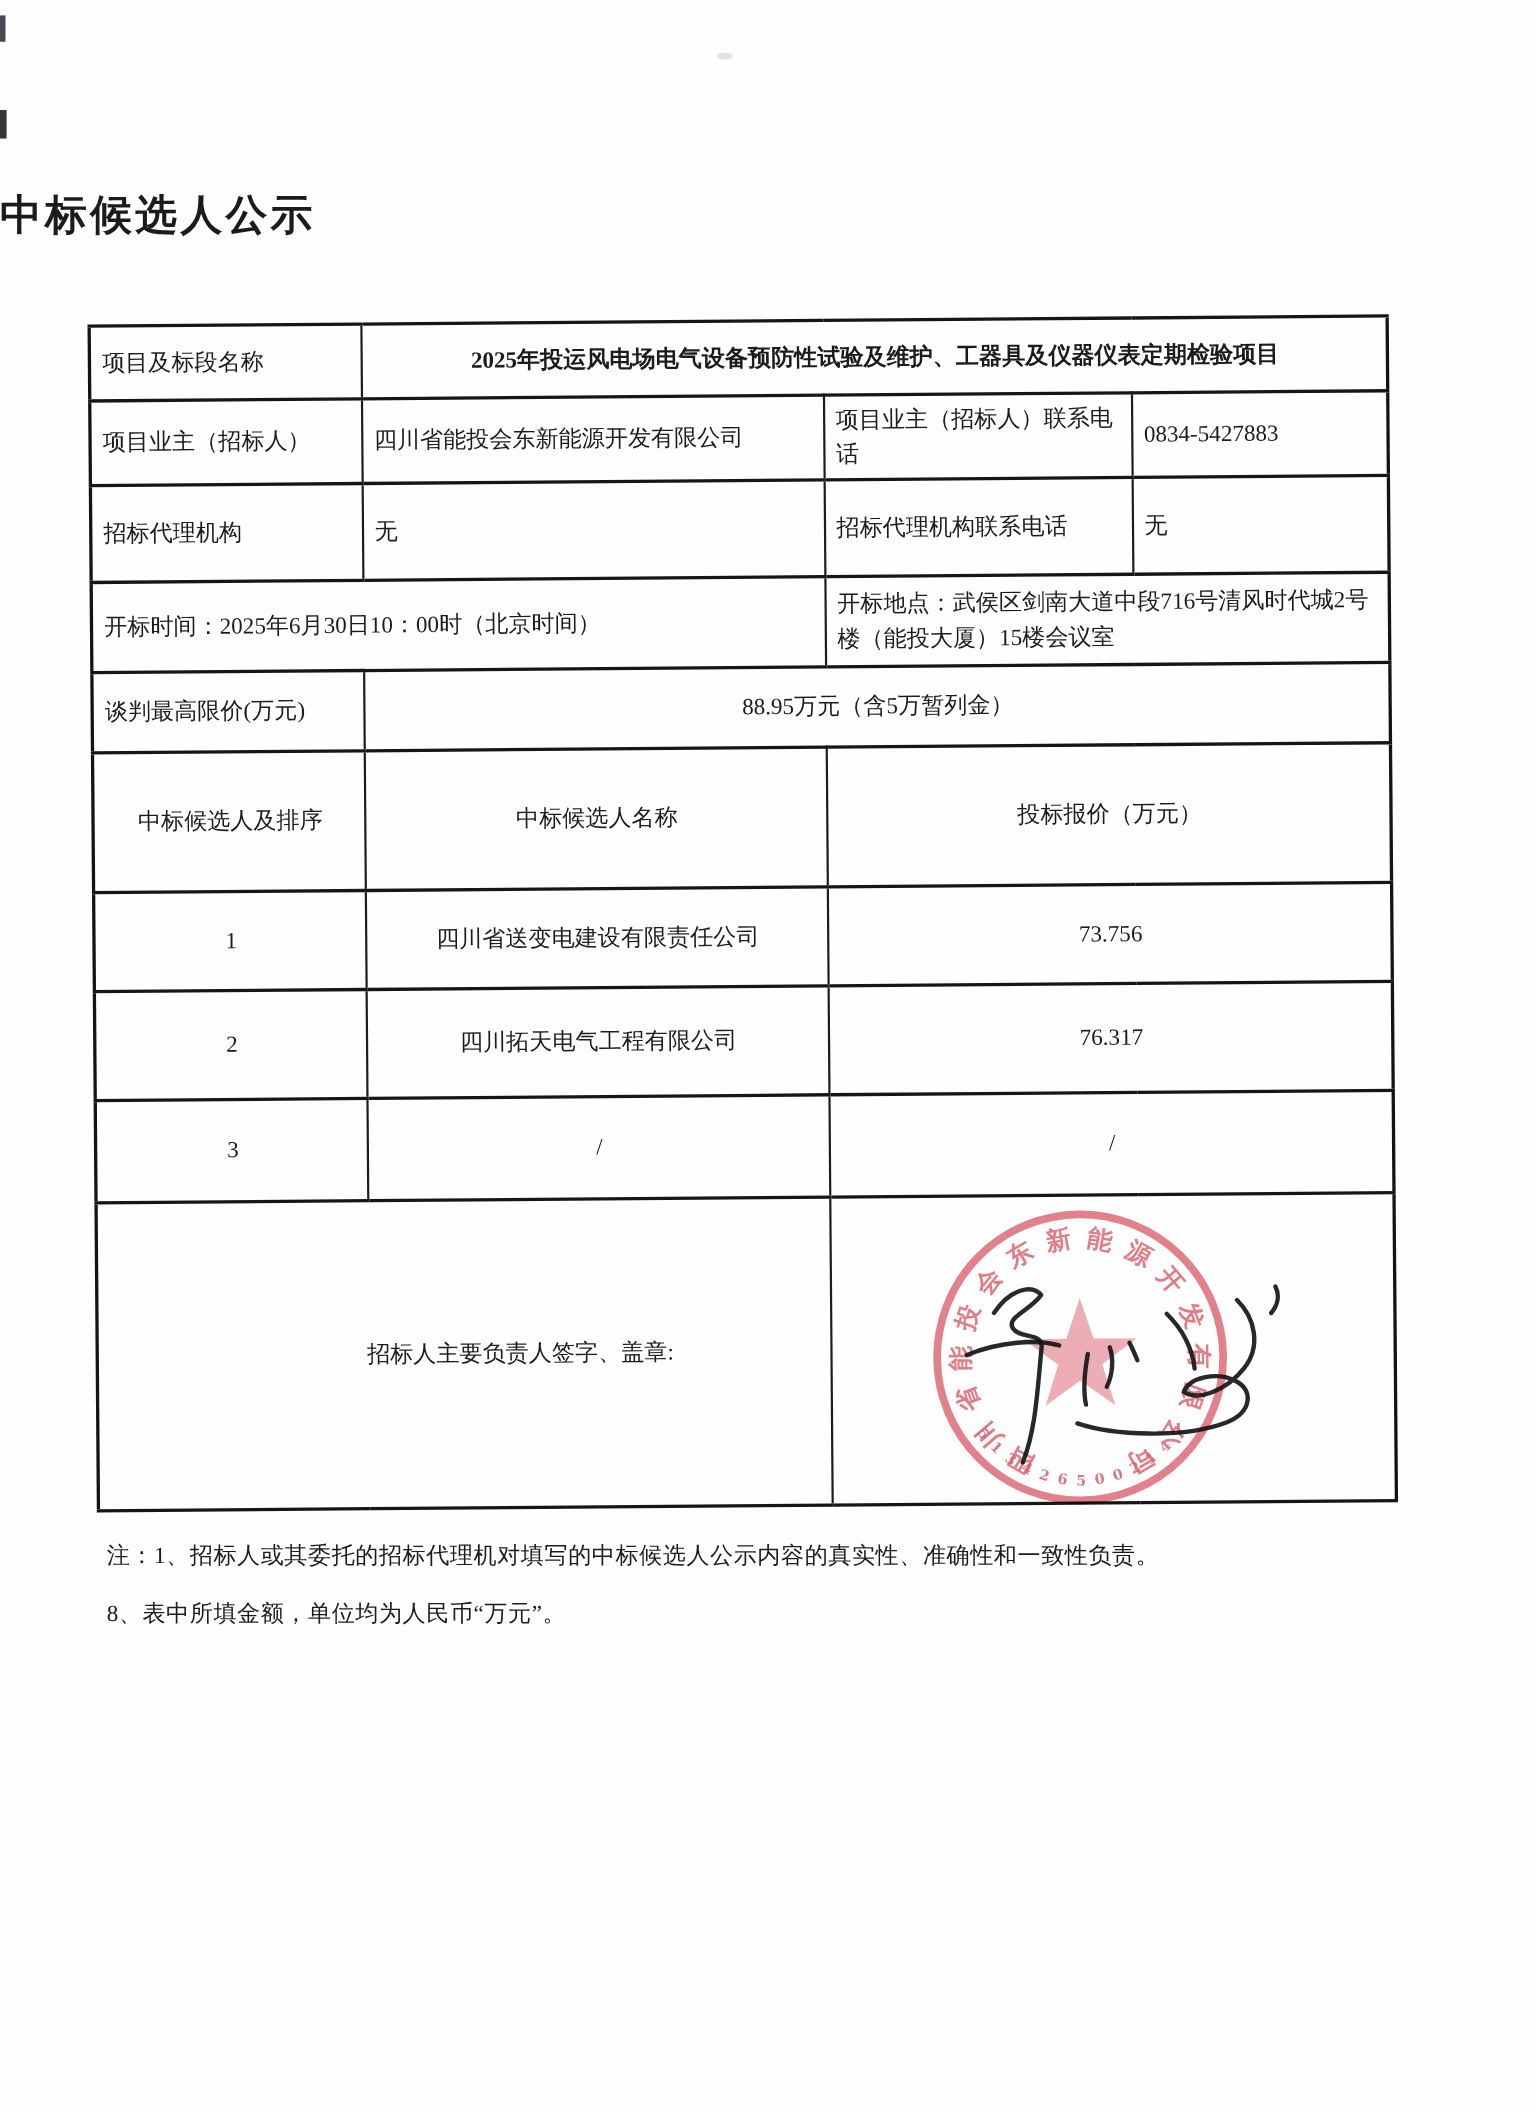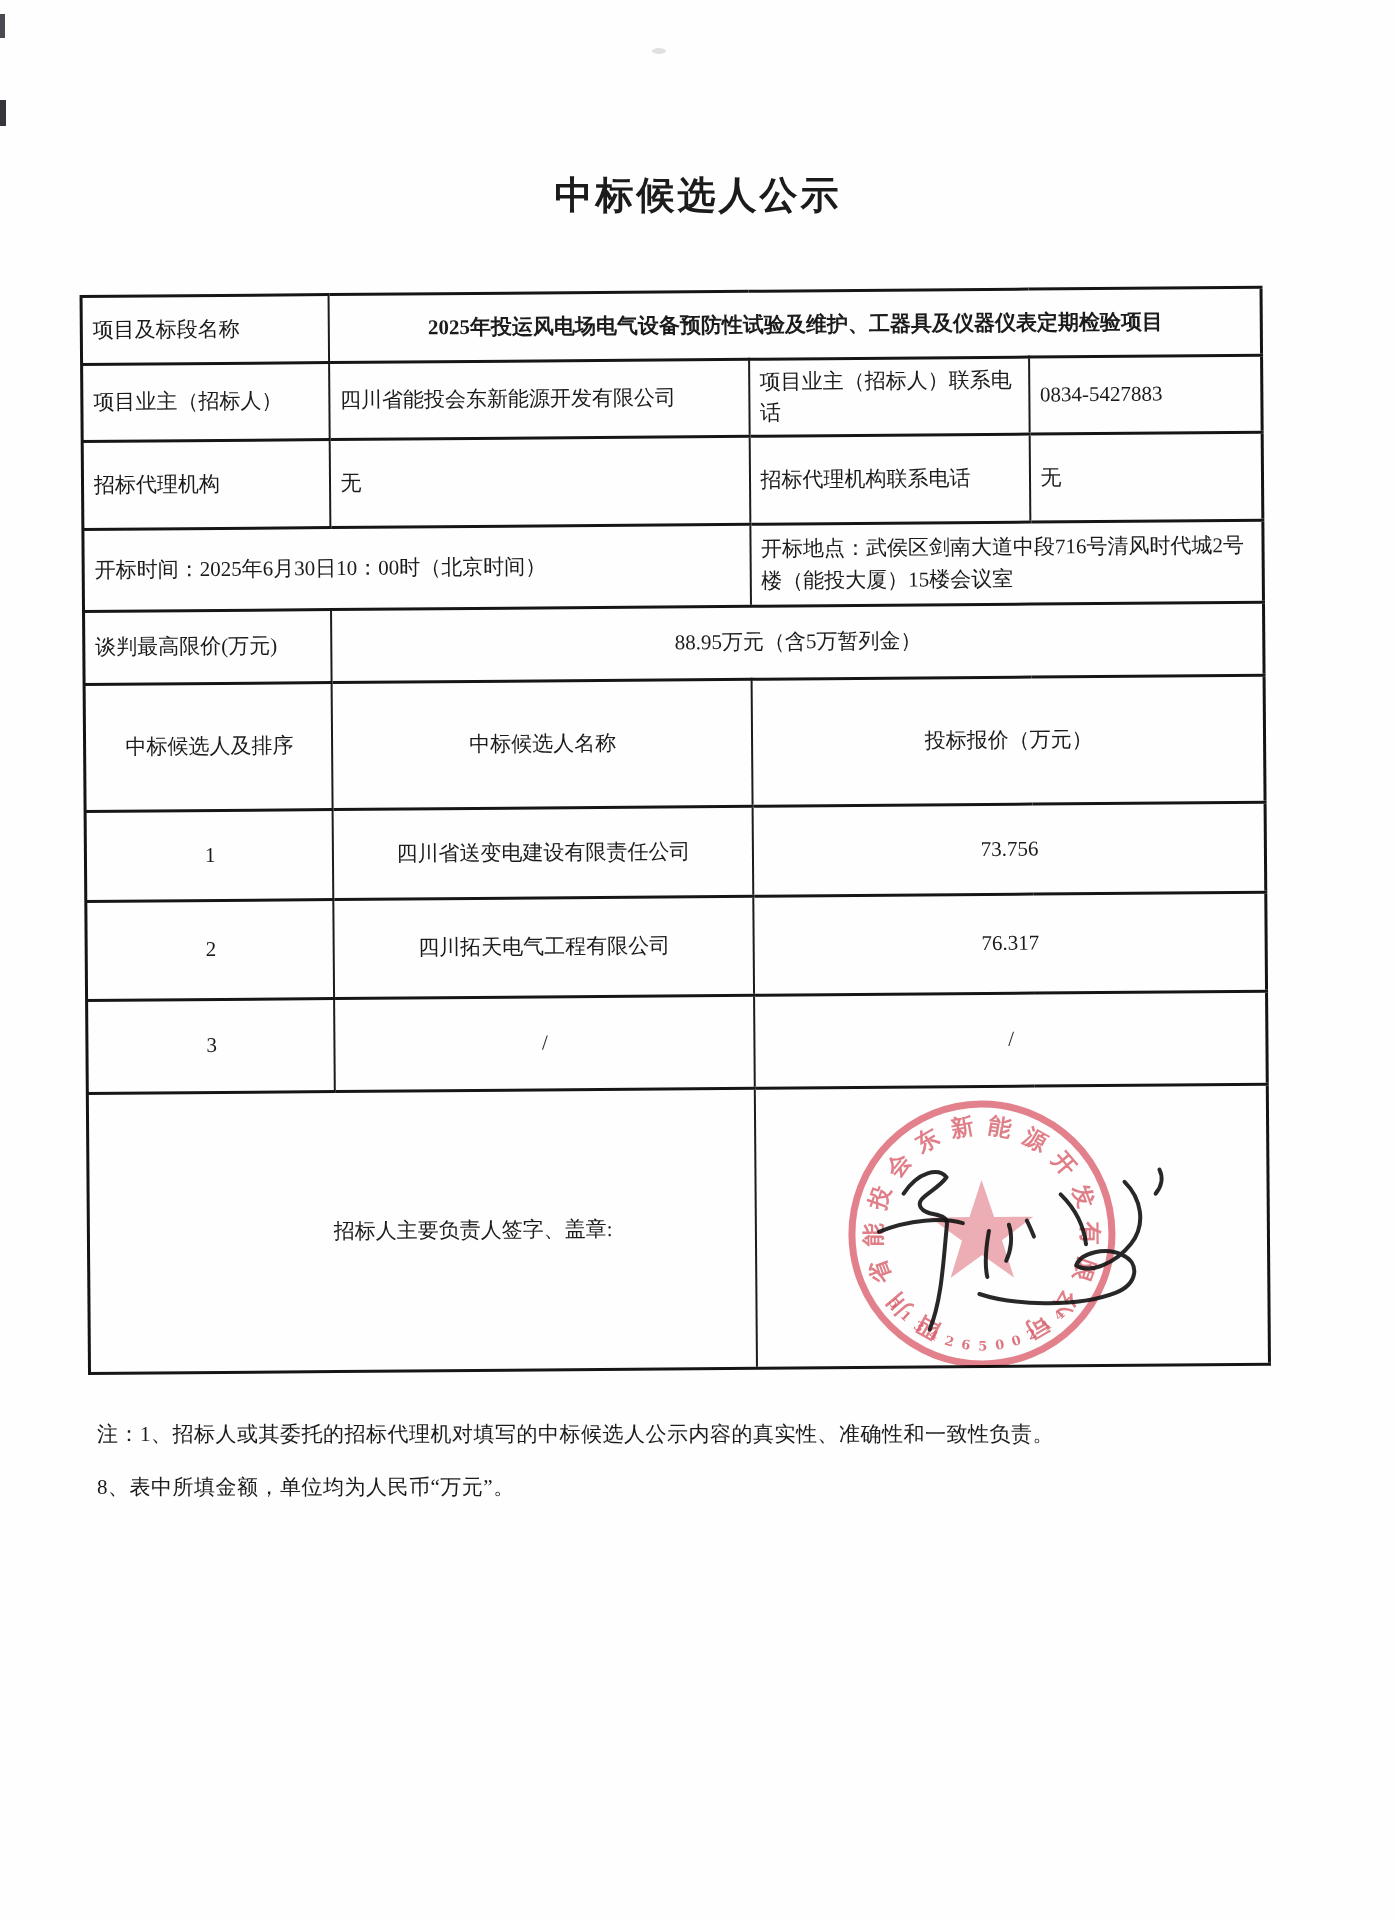--- a/index.html
+++ b/index.html
@@ -7,21 +7,20 @@
     width:1396px;height:1920px;
     background:#fefefe;
     font-family:"Liberation Serif","DejaVu Serif",serif;
     color:#1b1b1b;
     position:relative;
     overflow:hidden;
   }
   .page-title{
     position:absolute;
     left:0; top:170px; width:1396px;
-    text-align:center;
     font-size:38px;
     font-weight:bold;
     letter-spacing:3px;
   }
   .tilt{
     position:absolute; left:0; top:0; width:1396px; height:1920px;
     transform:rotate(-0.45deg);
     transform-origin:88px 1372px;
   }
   table.doc{
@@ -75,21 +74,20 @@
     fill:none; stroke:#161616; stroke-width:4;
     stroke-linecap:round; stroke-linejoin:round; opacity:.92;
   }
   .notes{
     position:absolute; left:97px; top:1400px; width:1200px;
   }
   .note-line{
     font-size:21px;
     margin-bottom:25px;
     letter-spacing:0.5px;
-    margin-top:20px;
   }
   
   .mark1{position:absolute;left:0;top:14px;width:5px;height:24px;background:#4a4a52;}
   .mark2{position:absolute;left:0;top:100px;width:6px;height:26px;background:#35353b;}
   .mark3{position:absolute;left:652px;top:48px;width:14px;height:6px;background:#c9c9c9;opacity:.55;border-radius:50%;}
 </style>
 </head>
 <body>
 
 <div class="mark1"></div>

